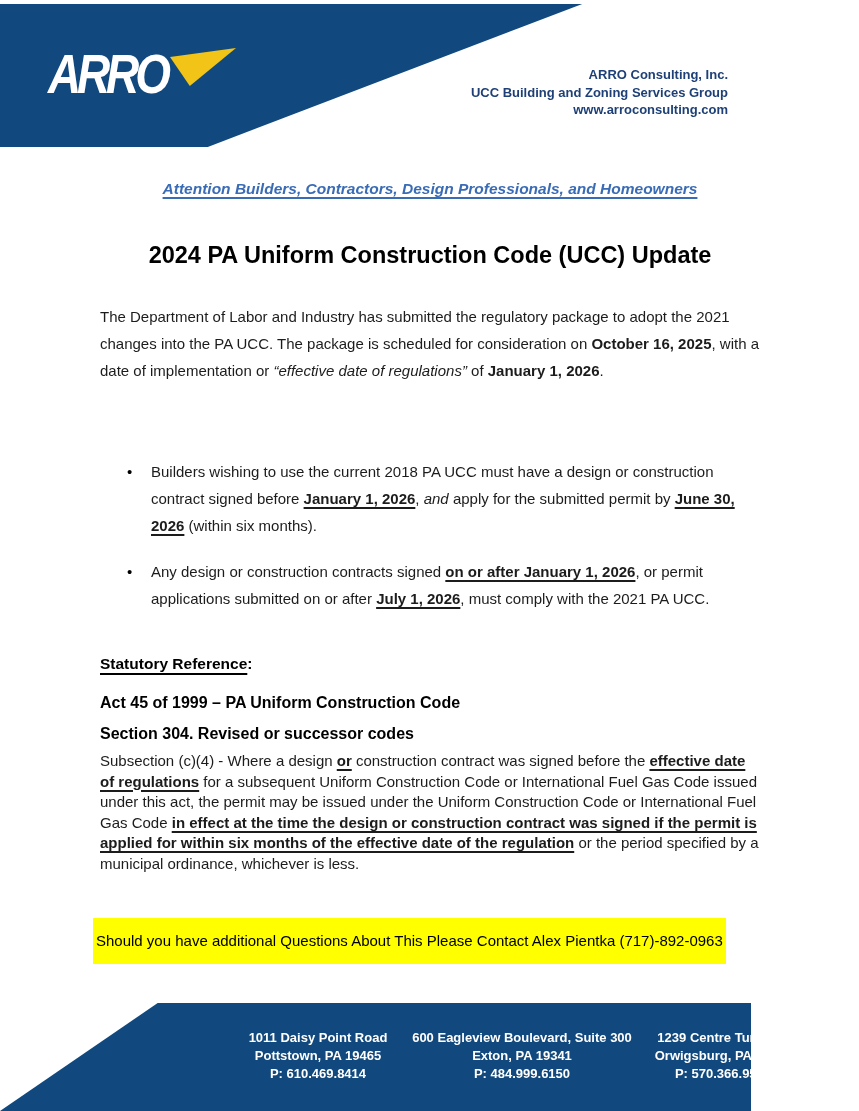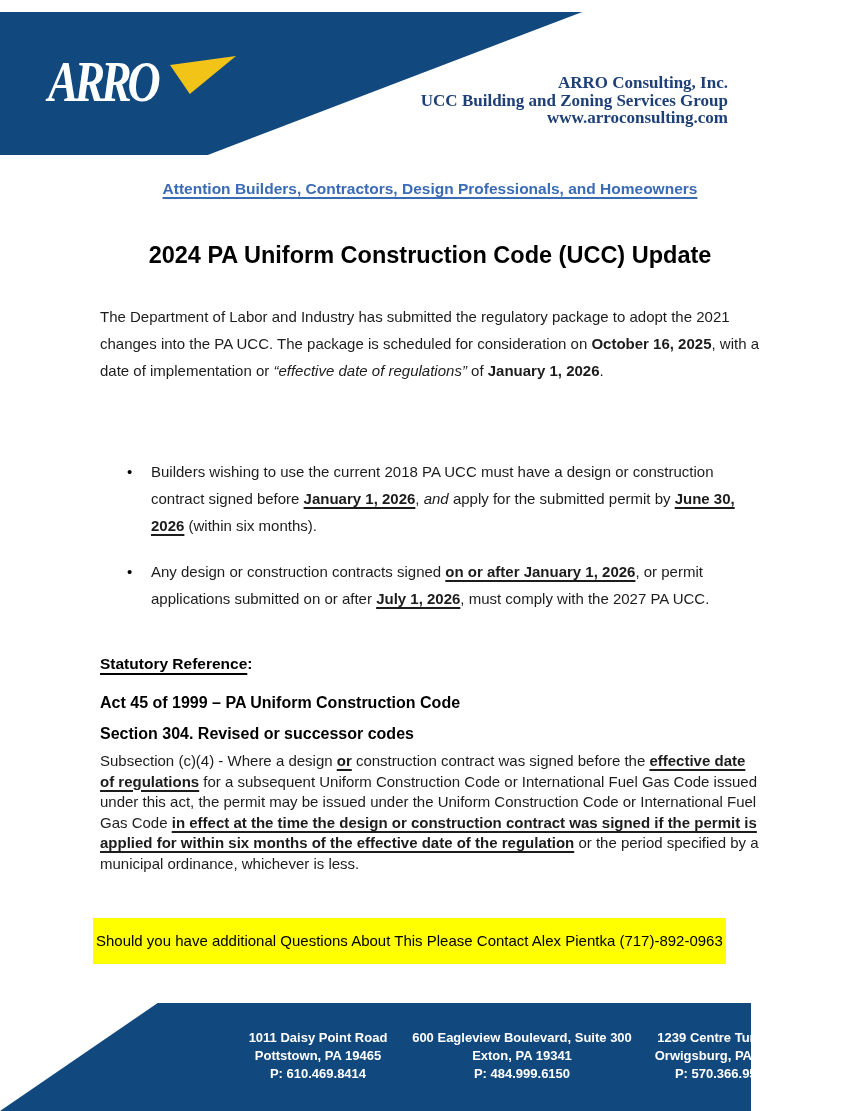--- a/index.html
+++ b/index.html
@@ -8,46 +8,46 @@
     --text-blue:#1E4076;
     --logo-yellow:#F2C418;
     --highlight-yellow:#FFFF00;
   }
   html,body{margin:0;padding:0;background:#fff;}
   .page{
     position:relative;width:859px;height:1111px;background:#fff;overflow:hidden;
     font-family:"Liberation Sans","DejaVu Sans",sans-serif;color:#1c1c1c;
   }
   
-  .header{position:absolute;top:12px;left:0;width:790px;height:143px;font-family:Liberation Serif, serif;}
+  .header{position:absolute;top:4px;left:0;width:790px;height:143px;}
   .header-shape{
     position:absolute;inset:0;background:var(--brand-blue);
     clip-path:polygon(0 0,73.7% 0,26.3% 100%,0 100%);
   }
   .logo{
     position:absolute;left:48px;top:42px;color:#fff;font-weight:800;font-style:italic;
     font-size:56px;letter-spacing:-5px;line-height:1;transform:scaleX(.82);transform-origin:left top;
     white-space:nowrap;
   }
   .logo-swoosh{
     position:absolute;left:170px;top:44px;width:66px;height:38px;
     background:var(--logo-yellow);
     clip-path:polygon(0 24%,100% 0,30% 100%);
   }
   .header-contact{
     position:absolute;right:62px;top:62px;text-align:right;
-    color:var(--text-blue);font-weight:700;font-size:17px;line-height:17.5px;
+    color:var(--text-blue);font-weight:700;font-size:13px;line-height:17.5px;
   }
   
   .block{position:absolute;left:100px;width:660px;}
   .centered{text-align:center;}
   
   .attention{
     top:180px;color:var(--heading-blue);font-weight:700;font-size:15.5px;
-    text-decoration:underline;text-decoration-thickness:1.5px;text-underline-offset:3px;
+    text-decoration:underline;text-decoration-thickness:1.5px;text-underline-offset:3px;font-style:italic;
   }
   .doc-title{top:240px;color:#000;font-weight:700;font-size:23.5px;line-height:30px;}
   .intro{top:303px;font-size:15px;line-height:27px;}
   .b{font-weight:700;}
   .i{font-style:italic;}
   .bu{
     font-weight:700;text-decoration:underline;
     text-decoration-thickness:1.5px;text-underline-offset:3px;
   }
   .section-heading{font-weight:700;font-size:15.5px;color:#000;}
@@ -101,21 +101,21 @@
 
   <div class="block centered attention">Attention Builders, Contractors, Design Professionals, and Homeowners</div>
 
   <h1 class="block centered doc-title" style="margin:0;">2024 PA Uniform Construction Code (UCC) Update</h1>
 
   <p class="block intro" style="margin:0;"><span>The Department of Labor and Industry has submitted the regulatory package to adopt the 2021 changes into the PA UCC. The package is scheduled for consideration on </span><span class="b">October 16, 2025</span><span>, with a date of implementation or </span><span class="i">“effective date of regulations”</span><span> of </span><span class="b">January 1, 2026</span><span>.</span></p>
 
 
   <ul class="block bullets">
     <li><span>Builders wishing to use the current 2018 PA UCC must have a design or construction contract signed before </span><span class="bu">January 1, 2026</span><span>, </span><span class="i">and</span><span> apply for the submitted permit by </span><span class="bu">June 30, 2026</span><span> (within six months).</span></li>
-    <li><span>Any design or construction contracts signed </span><span class="bu">on or after January 1, 2026</span><span>, or permit applications submitted on or after </span><span class="bu">July 1, 2026</span><span>, must comply with the 2027 PA UCC.</span></li>
+    <li><span>Any design or construction contracts signed </span><span class="bu">on or after January 1, 2026</span><span>, or permit applications submitted on or after </span><span class="bu">July 1, 2026</span><span>, must comply with the 2021 PA UCC.</span></li>
   </ul>
 
   <div class="block section-heading s-stat"><span class="ul-part">Statutory Reference</span><span>:</span></div>
 
   <div class="block bold-line act-line">Act 45 of 1999 – PA Uniform Construction Code</div>
   <div class="block bold-line sec-line">Section 304. Revised or successor codes</div>
 
   <p class="block subsection" style="margin:0;"><span>Subsection (c)(4) -  Where a design </span><span class="bu">or</span><span> construction contract was signed before the </span><span class="bu">effective date of regulations</span><span> for a subsequent Uniform Construction Code or International Fuel Gas Code issued under this act, the permit may be issued under the Uniform Construction Code or International Fuel Gas Code </span><span class="bu">in effect at the time the design or construction contract was signed if the permit is applied for within six months of the effective date of the regulation</span><span> or the period specified by a municipal ordinance, whichever is less.</span></p>
 
   <div class="block highlight-wrap">

